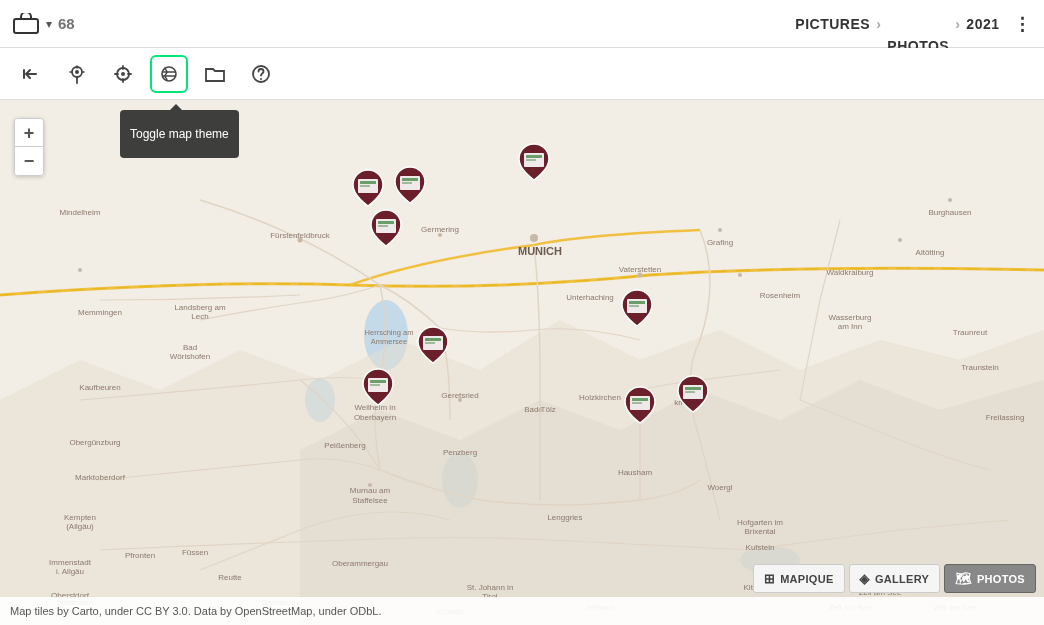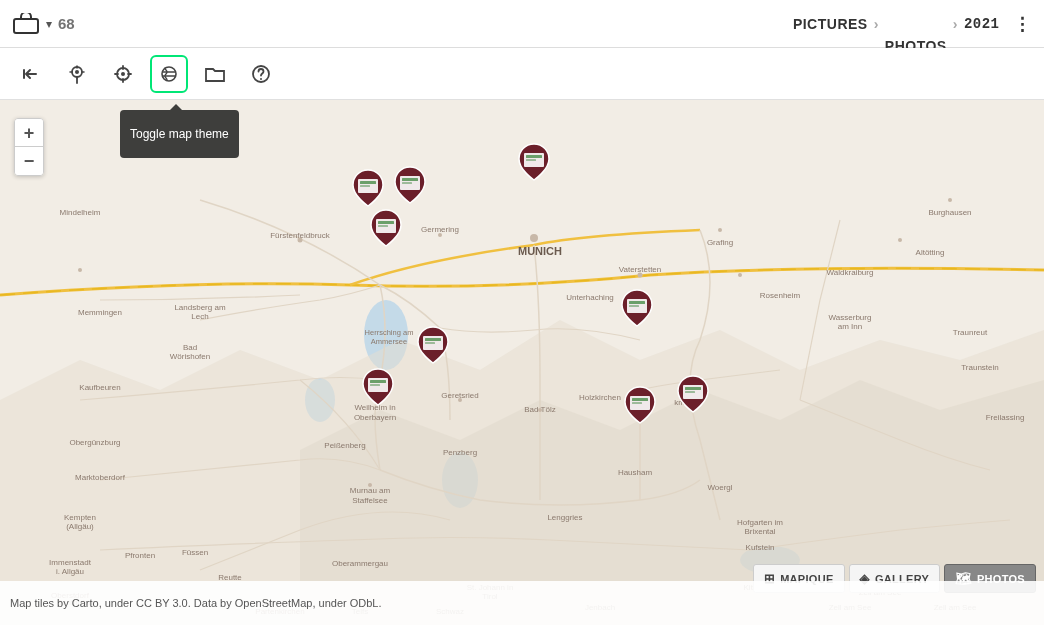--- a/index.html
+++ b/index.html
@@ -140,21 +140,21 @@
       position: absolute;
       transform: translateX(-50%);
       cursor: pointer;
       z-index: 120;
     }
 
     
     #bottom-bar {
       position: absolute;
       bottom: 0; left: 0; right: 0;
-      height: 44px;
+      height: 28px;
       background: rgba(255,255,255,0.9);
       display: flex;
       align-items: center;
       justify-content: space-between;
       padding: 8px 10px;
       z-index: 150;
       font-size: 11px;
       color: #555;
     }
 
@@ -208,21 +208,21 @@
       <path d="M9 6V4a5 5 0 0 1 10 0v2" fill="none" stroke="#333" stroke-width="2"></path>
     </svg>
     <span style="font-size:12px;color:#555;">▾</span>
     <span style="font-size:15px;font-weight:bold;color:#737373;">68</span>
   </div>
   <div class="header-right">
     <span style="cursor:pointer;">PICTURES</span>
     <span style="color:#aaa;">›</span>
     <span style="cursor:pointer;margin-top:45px;">PHOTOS</span>
     <span style="color:#aaa;">›</span>
-    <span style="cursor:pointer;font-family:Liberation Mono, monospace;">2021</span>
+    <span style="cursor:pointer;">2021</span>
     <span class="more-icon">⋮</span>
   </div>
 </div>
 
 <div id="toolbar">
   <button class="toolbar-btn" title="Back">
     <svg width="18" height="18" viewBox="0 0 18 18" fill="none">
       <path d="M4 9h10M4 9l4-4M4 9l4 4" stroke="#444" stroke-width="2" stroke-linecap="round"></path>
       <path d="M2 5v8" stroke="#444" stroke-width="2" stroke-linecap="round"></path>
     </svg>

